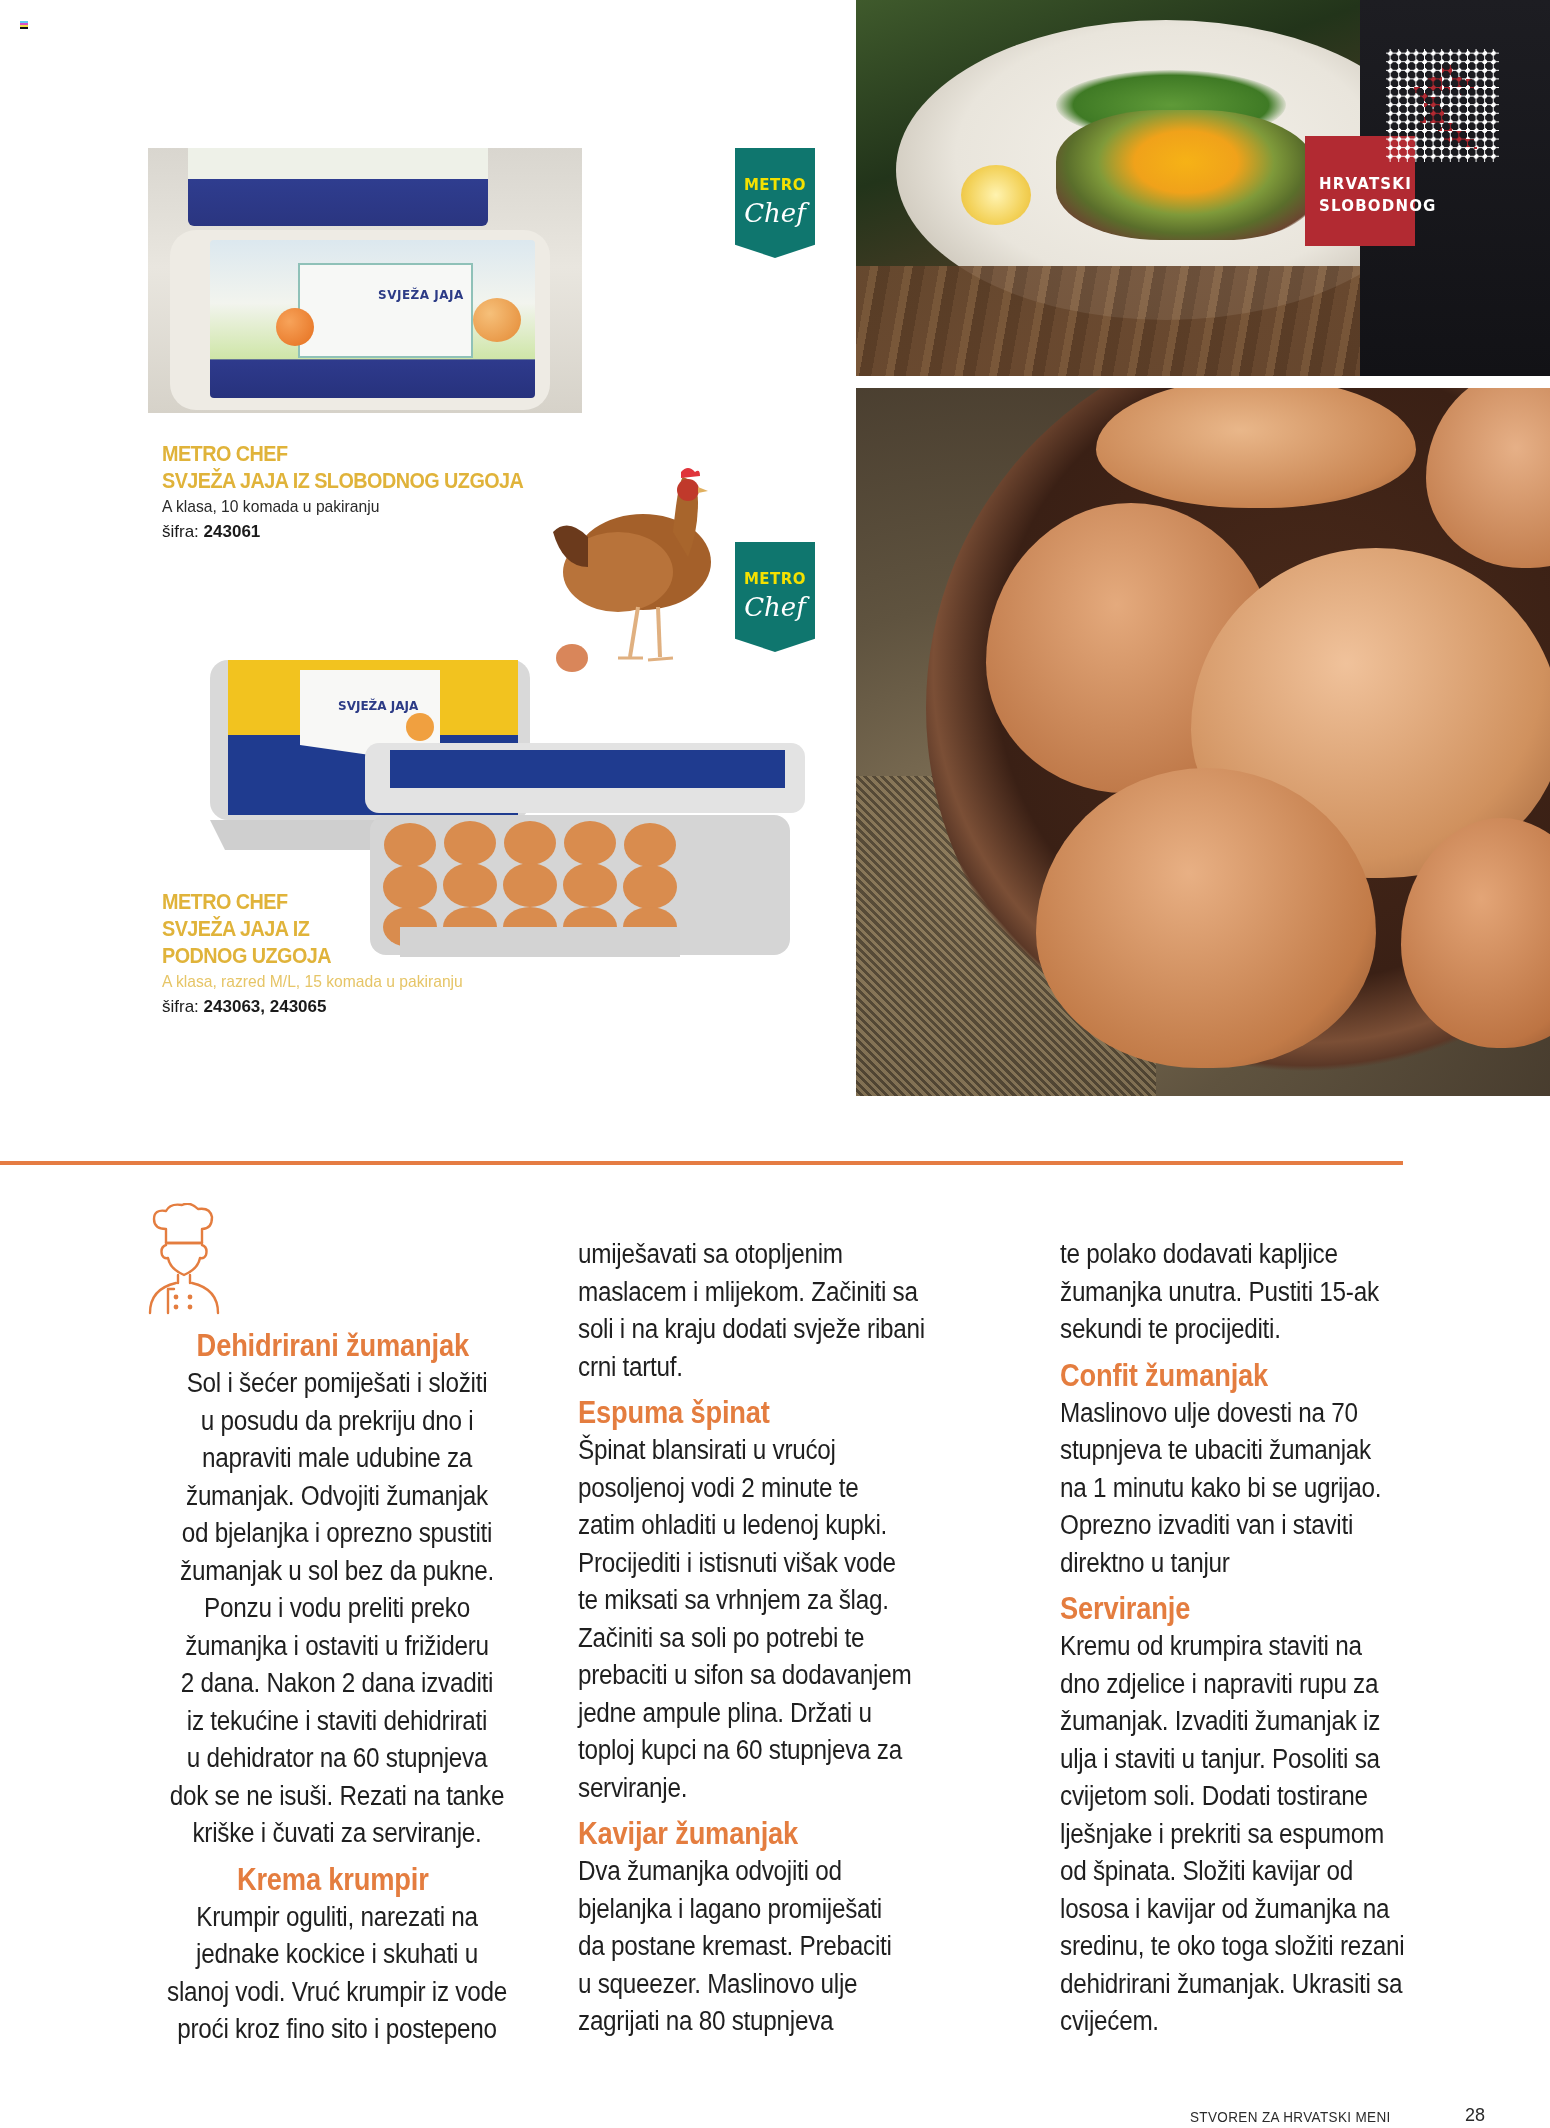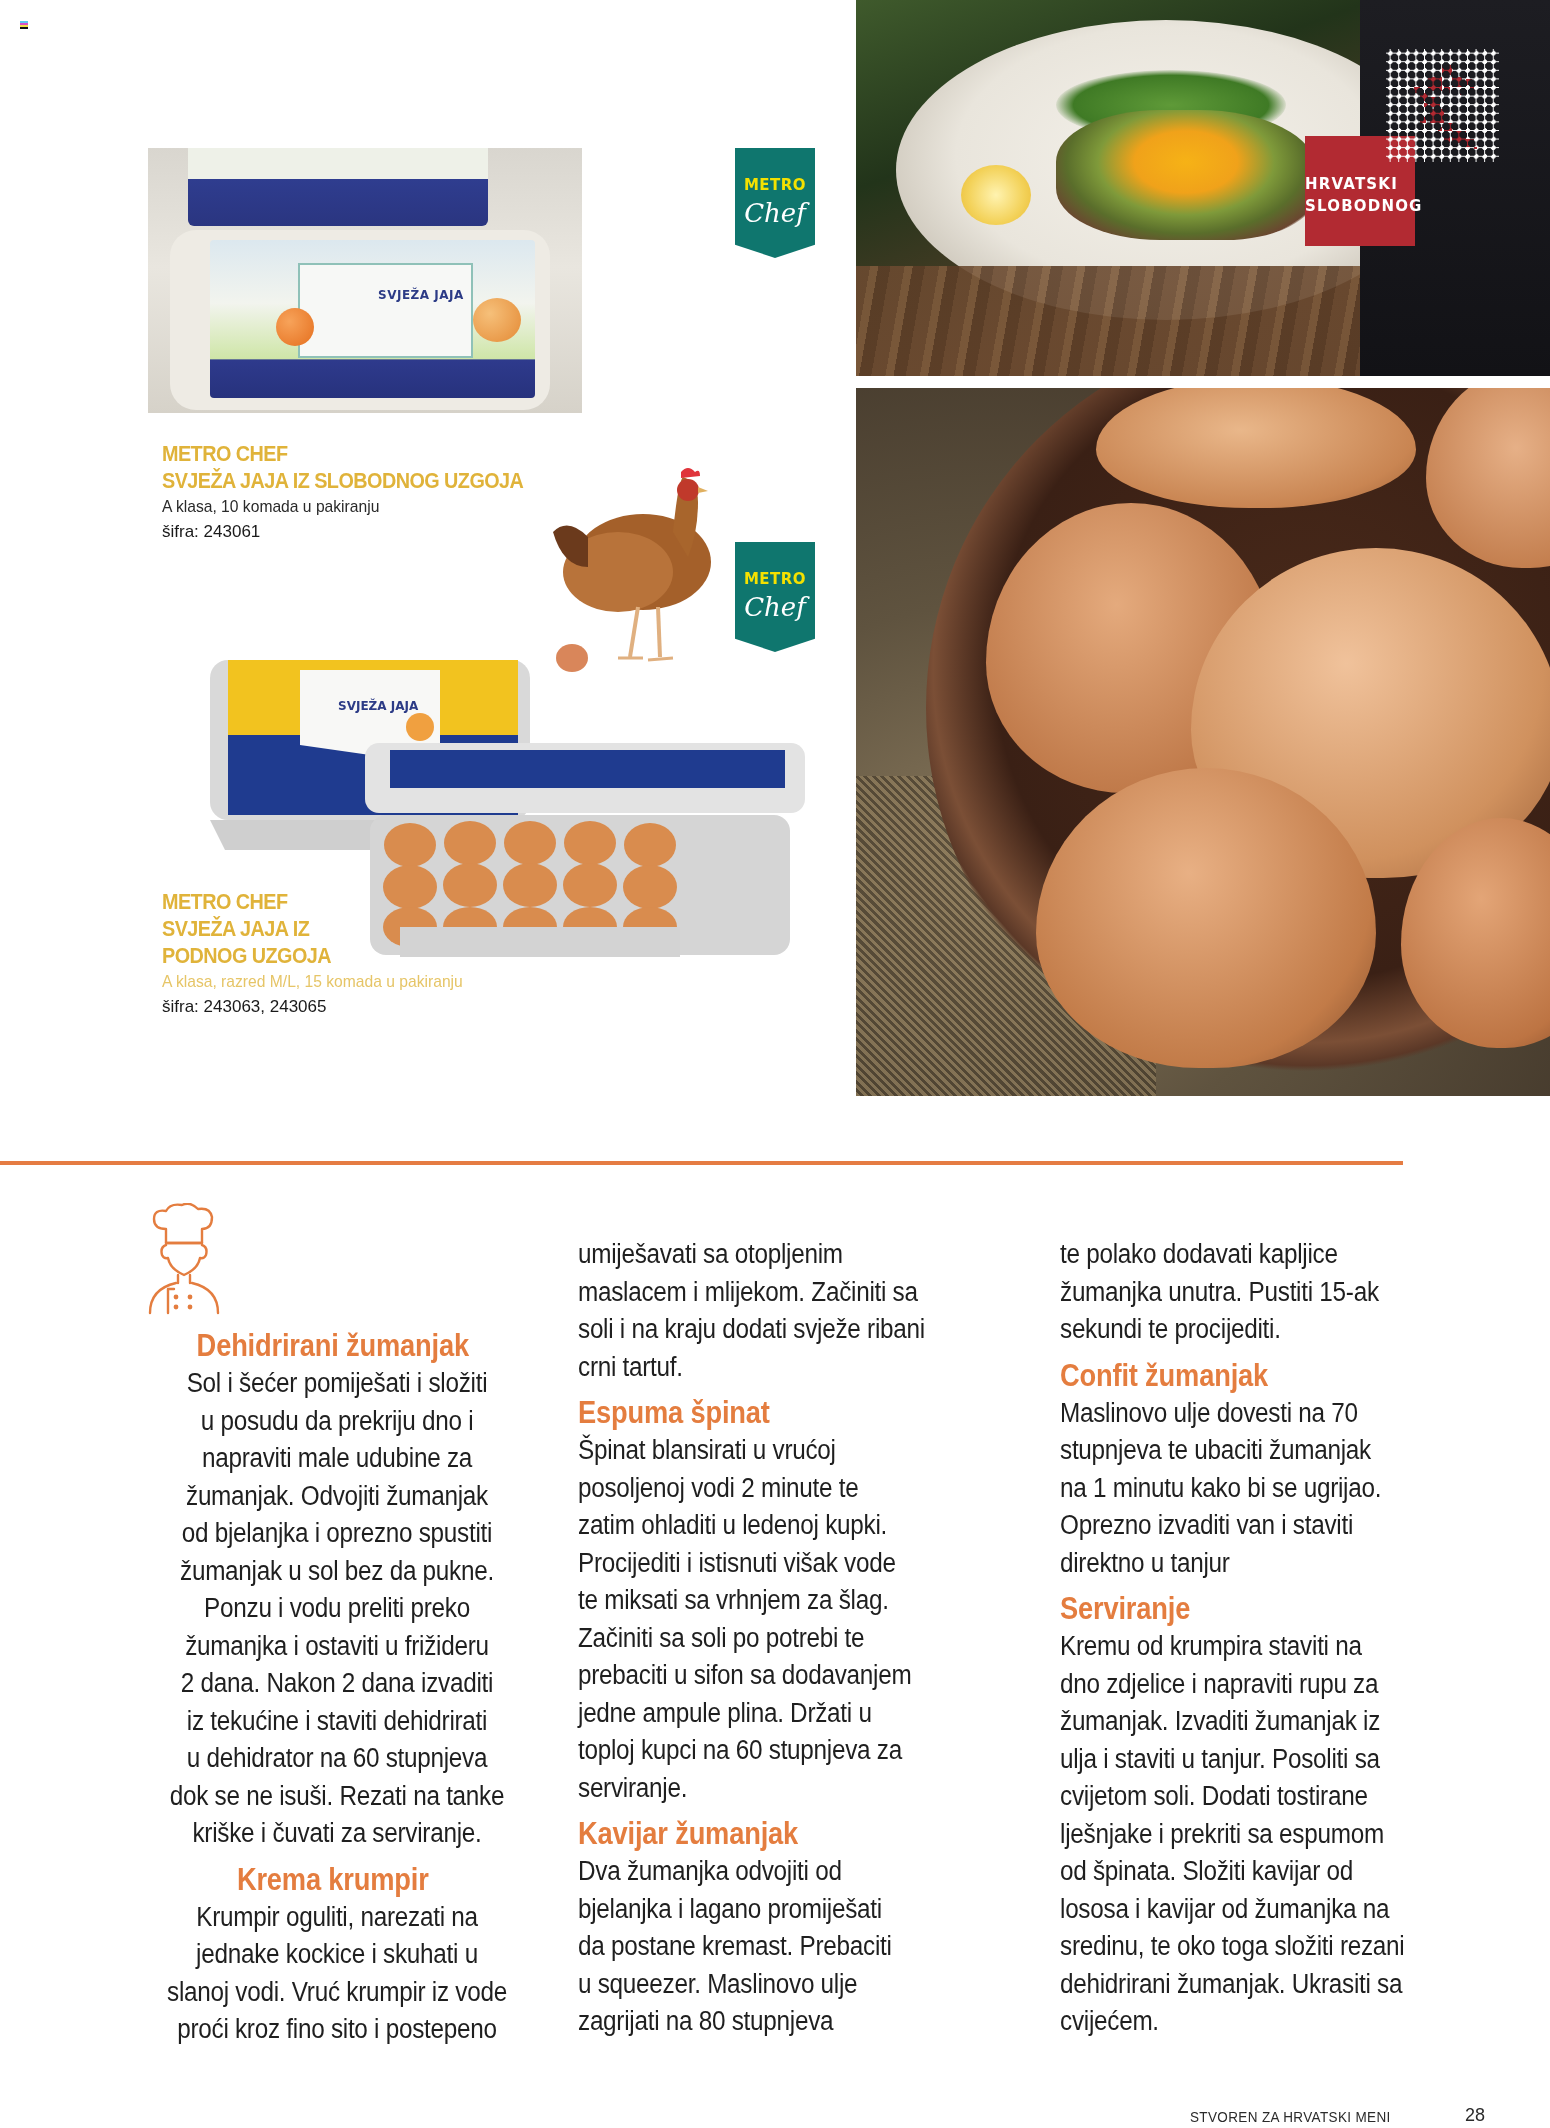--- a/index.html
+++ b/index.html
@@ -42,21 +42,21 @@
     text-align: center;
   }
   .metro-badge .metro-word { display: block; margin-top: 28px; font-family: "DejaVu Sans", sans-serif; font-weight: bold; font-size: 15px; color: #f4e100; letter-spacing: 0.5px; }
   .metro-badge .chef-word { display: block; margin-top: 4px; font-family: "DejaVu Serif", serif; font-style: italic; font-size: 26px; color: #ffffff; }
 
   .product-block { position: absolute; left: 162px; font-family: "Liberation Sans", sans-serif; }
   .product-title { color: #e0b33a; font-weight: bold; font-size: 22px; line-height: 27px; letter-spacing: -0.6px; transform: scaleX(0.9); transform-origin: left; white-space: nowrap; }
   .product-desc { font-size: 17px; line-height: 25px; color: #2a2a2a; transform: scaleX(0.92); transform-origin: left; white-space: nowrap; }
   .product-desc.light { color: #e6c567; }
   .product-code { font-size: 17px; line-height: 26px; color: #1a1a1a; }
-  .product-code b { font-weight: normal; }
+  .product-code b { font-weight: bold; }
 
   
   .chicken { position: absolute; left: 548px; top: 462px; width: 170px; height: 220px; }
   .cartons-2 { position: absolute; left: 200px; top: 655px; width: 620px; height: 320px; }
 
   
   .photo-food {
     position: absolute; left: 856px; top: 0; width: 694px; height: 376px; overflow: hidden;
     background: linear-gradient(160deg, #3f5a2c 0%, #22341a 30%, #5a3f2a 65%, #2a1c14 100%);
   }
@@ -69,21 +69,21 @@
   .greens { position: absolute; left: 200px; top: 70px; width: 230px; height: 70px; border-radius: 50%;
     background: radial-gradient(ellipse, #5f9a38 0%, #3f7a25 60%, transparent 72%); }
   .wood { position: absolute; left: 0; bottom: 0; width: 100%; height: 110px;
     background: repeating-linear-gradient(100deg, #6b4a30 0 14px, #7d5a3b 14px 22px, #5c3e27 22px 34px); opacity: 0.9; }
   .hand { position: absolute; right: 0; top: 0; width: 190px; height: 376px;
     background: linear-gradient(180deg, #1d1d22 0%, #121216 100%); }
 
   .hr-label {
     position: absolute; left: 1305px; top: 136px; width: 110px; height: 110px; background: #b22a32;
     color: #ffffff; font-weight: bold; font-size: 15px; letter-spacing: 1.2px; line-height: 22px;
-    padding-top: 37px; font-family: "DejaVu Sans", sans-serif;
+    padding-top: 37px; padding-left: 14px; font-family: "DejaVu Sans", sans-serif;
   }
   .hr-stamp {
     position: absolute; left: 1386px; top: 49px; width: 113px; height: 113px; background: #ffffff;
     -webkit-mask: radial-gradient(circle 4px at 4px 4px, transparent 98%, #000) -4px -4px / 8.6px 8.6px;
   }
   .hr-stamp svg { position: absolute; left: 14px; top: 12px; }
 
   .photo-eggs {
     position: absolute; left: 856px; top: 388px; width: 694px; height: 708px; overflow: hidden;
     background: radial-gradient(ellipse at 20% 70%, #8a7a5e 0%, #5f533f 40%, #3a2f24 100%);

